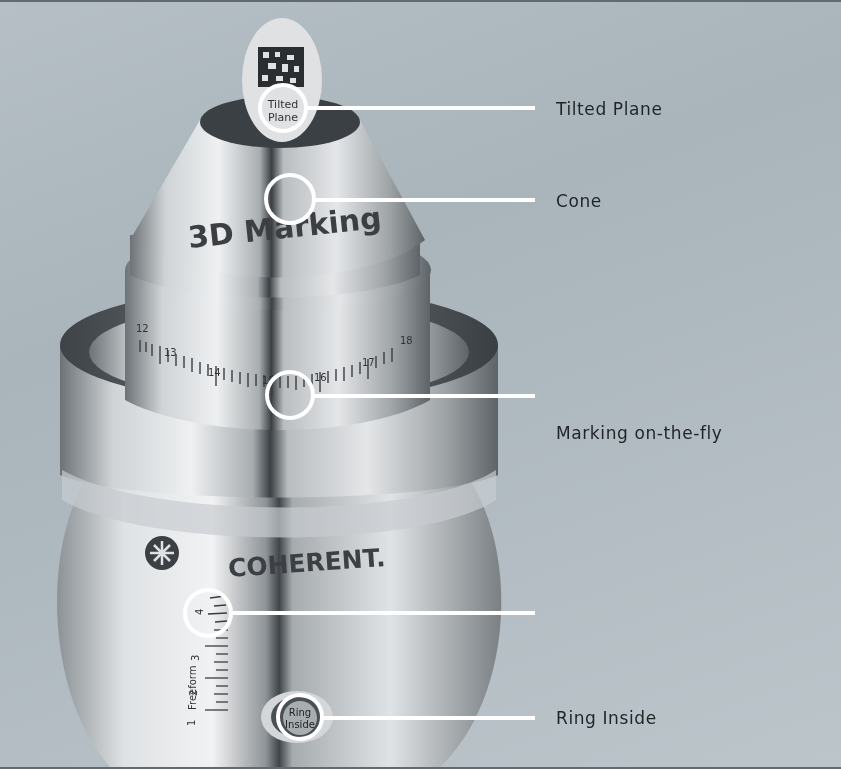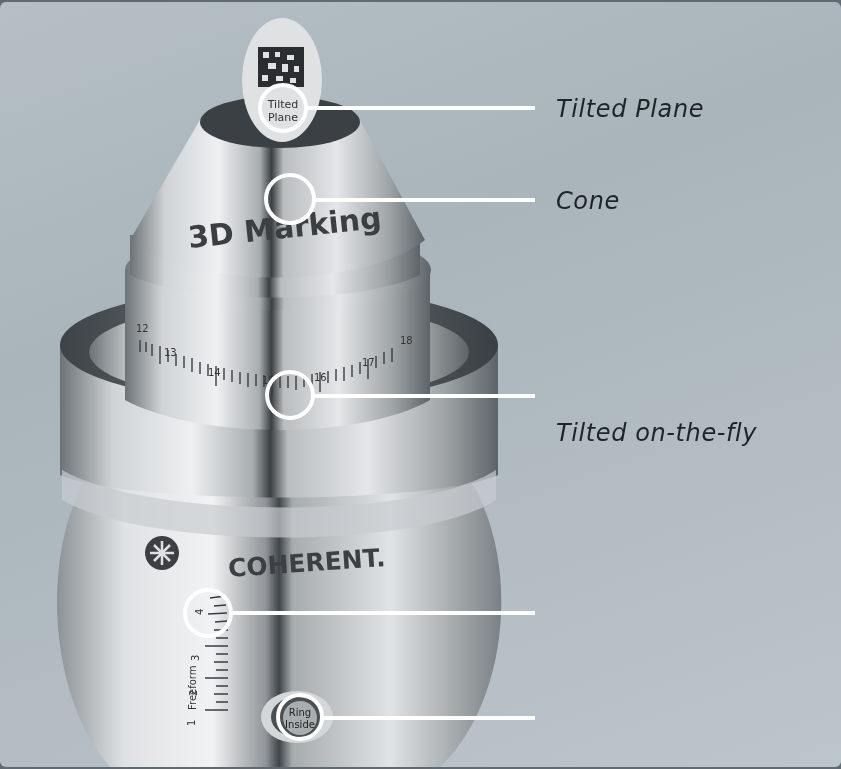--- a/index.html
+++ b/index.html
@@ -1,27 +1,26 @@
 <!DOCTYPE html>
 <html><head>
 <meta charset="utf-8">
 <style>
   html, body { margin: 0; padding: 0; }
   body { width: 841px; height: 769px; overflow: hidden; background: #5f6a72; font-family: "DejaVu Sans", sans-serif; }
   .frame {
     position: absolute; left: 0; top: 2px; width: 841px; height: 765px;
     background: linear-gradient(160deg, #b5bfc5 0%, #a9b4bb 35%, #b3bdc3 70%, #bcc5ca 100%);
     overflow: hidden;
-    border-radius: 6px;
   }
   svg.scene { position: absolute; left: 0; top: 0; }
   .label {
     position: absolute; left: 556px; color: #1f2427;
-    font-family: "DejaVu Sans", sans-serif; font-size: 24px; line-height: 36px;
-    letter-spacing: 0.6px; white-space: nowrap; font-style: italic;
+    font-family: "DejaVu Sans", sans-serif; font-size: 17px; line-height: 36px;
+    letter-spacing: 0.6px; white-space: nowrap;
   }
 </style>
 </head>
 <body>
 
 <div class="frame">
   <svg class="scene" width="841" height="765" viewBox="0 2 841 765">
     <defs>
       <linearGradient id="steel" x1="0" x2="1" y1="0" y2="0">
         <stop offset="0" stop-color="#6c7276"></stop>
@@ -181,14 +180,15 @@
       <line x1="306" y1="108" x2="535" y2="108"></line>
       <line x1="314" y1="200" x2="535" y2="200"></line>
       <line x1="313" y1="396" x2="535" y2="396"></line>
       <line x1="231" y1="613" x2="535" y2="613"></line>
       <line x1="322" y1="718" x2="535" y2="718"></line>
     </g>
   </svg>
 
   <div class="label" style="top:89px">Tilted Plane</div>
   <div class="label" style="top:181px">Cone</div>
-  <div class="label" style="top:413px">Tilted on-the-fly</div>
+  <div class="label" style="top:413px">Marking on-the-fly</div>
+  <div class="label" style="top:698px">Ring Inside</div>
 </div>
 
 </body></html>

